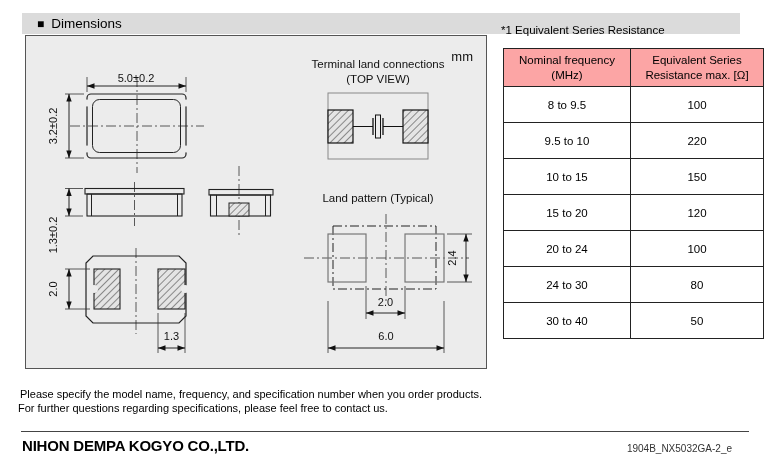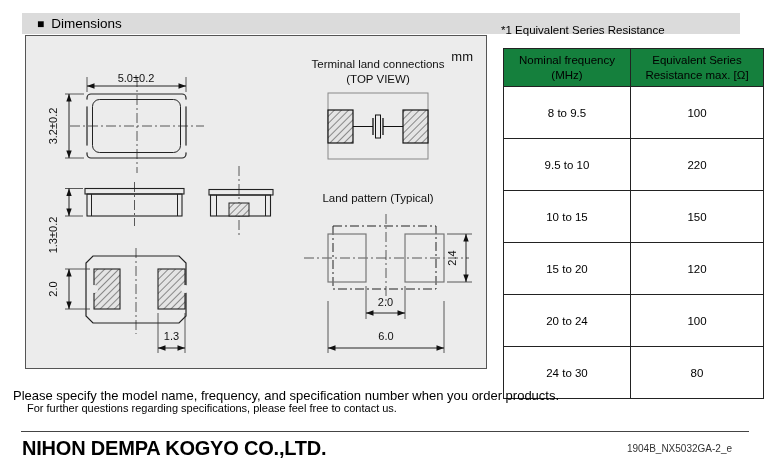--- a/index.html
+++ b/index.html
@@ -20,28 +20,28 @@
   }
   .drawing-panel svg { display:block; }
   .drawing-panel text { font-family:"Liberation Sans", sans-serif; font-size:11px; fill:#111; }
   .drawing-panel text.diagram-label { font-size:11.5px; }
   .drawing-panel text.unit { font-size:13px; }
   .esr-title { position:absolute; left:501px; top:24px; font-size:11.5px; }
   .esr-table { position:absolute; left:503px; top:48px; border-collapse:collapse; background:#fff; }
   .esr-table th, .esr-table td {
     border:1px solid #222; font-size:11.5px; text-align:center; vertical-align:middle;
   }
-  .esr-table th { background:#15803d; font-weight:normal; padding:2px 4px; height:33px; line-height:1.25; }
+  .esr-table th { background:#fca5a5; font-weight:normal; padding:2px 4px; height:33px; line-height:1.25; }
   .esr-table th.col-freq { width:118px; }
   .esr-table th.col-esr { width:124px;margin-top:46px; }
-  .esr-table td { height:19px; padding:16px 4px; background:#fff; }
-  .note1 { position:absolute; left:13px; top:388px; font-size:13px; }
-  .note2 { position:absolute; left:27px; top:402px; font-size:11px; }
+  .esr-table td { height:19px; padding:8px 4px; background:#fff; }
+  .note1 { position:absolute; left:20px; top:388px; font-size:11px; }
+  .note2 { position:absolute; left:18px; top:402px; font-size:11px; }
   .footer-rule { position:absolute; left:21px; top:431px; width:728px; height:1px; background:#444; }
-  .logo { position:absolute; left:22px; top:437px; font-size:20px; font-weight:bold; letter-spacing:-0.2px; }
+  .logo { position:absolute; left:22px; top:437px; font-size:15px; font-weight:bold; letter-spacing:-0.2px; }
   .docnum { position:absolute; right:40px; top:443px; font-size:10px; color:#333; }
 </style>
 </head>
 <body>
 
 <div class="page">
 
   <div class="section-header">
     <span class="bullet">■</span>
     <span class="section-title">Dimensions</span>
@@ -212,20 +212,24 @@
         <td>120</td>
       </tr>
       <tr>
         <td>20 to 24</td>
         <td>100</td>
       </tr>
       <tr>
         <td>24 to 30</td>
         <td>80</td>
       </tr>
+      <tr>
+        <td>30 to 40</td>
+        <td>50</td>
+      </tr>
     </tbody>
   </table>
 
   <div class="note1">Please specify the model name, frequency, and specification number when you order products.</div>
   <div class="note2">For further questions regarding specifications, please feel free to contact us.</div>
   <div class="footer-rule"></div>
   <div class="logo">NIHON DEMPA KOGYO CO.,LTD.</div>
   <div class="docnum">1904B_NX5032GA-2_e</div>
 
 </div>

